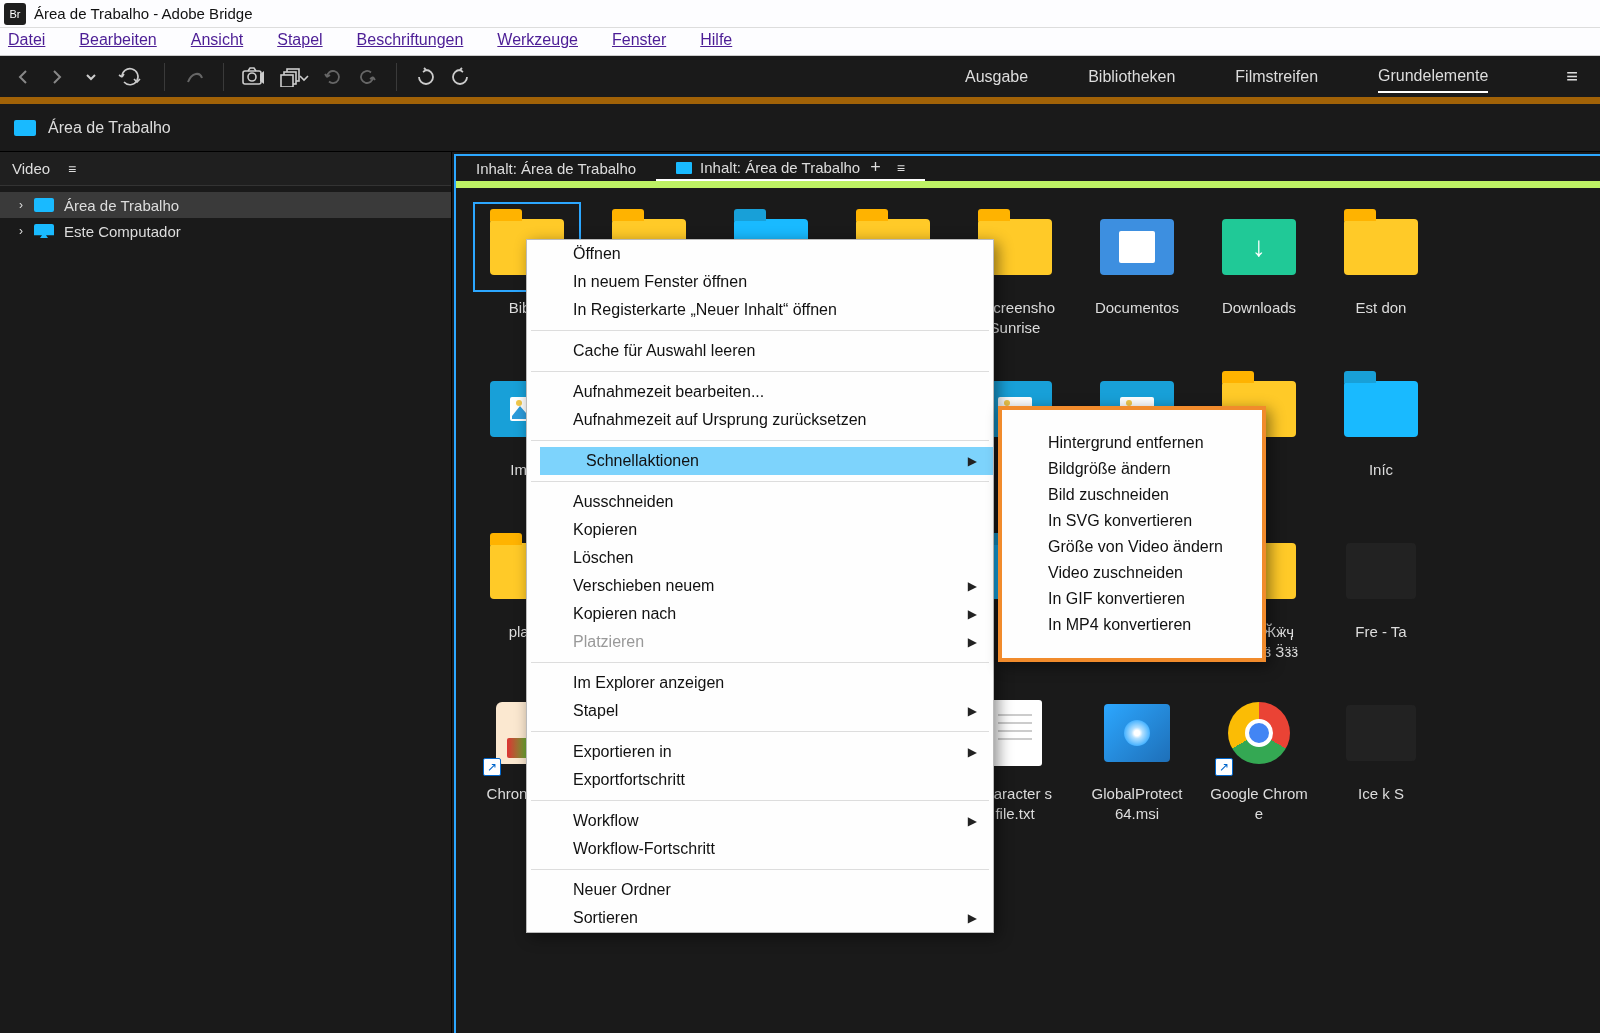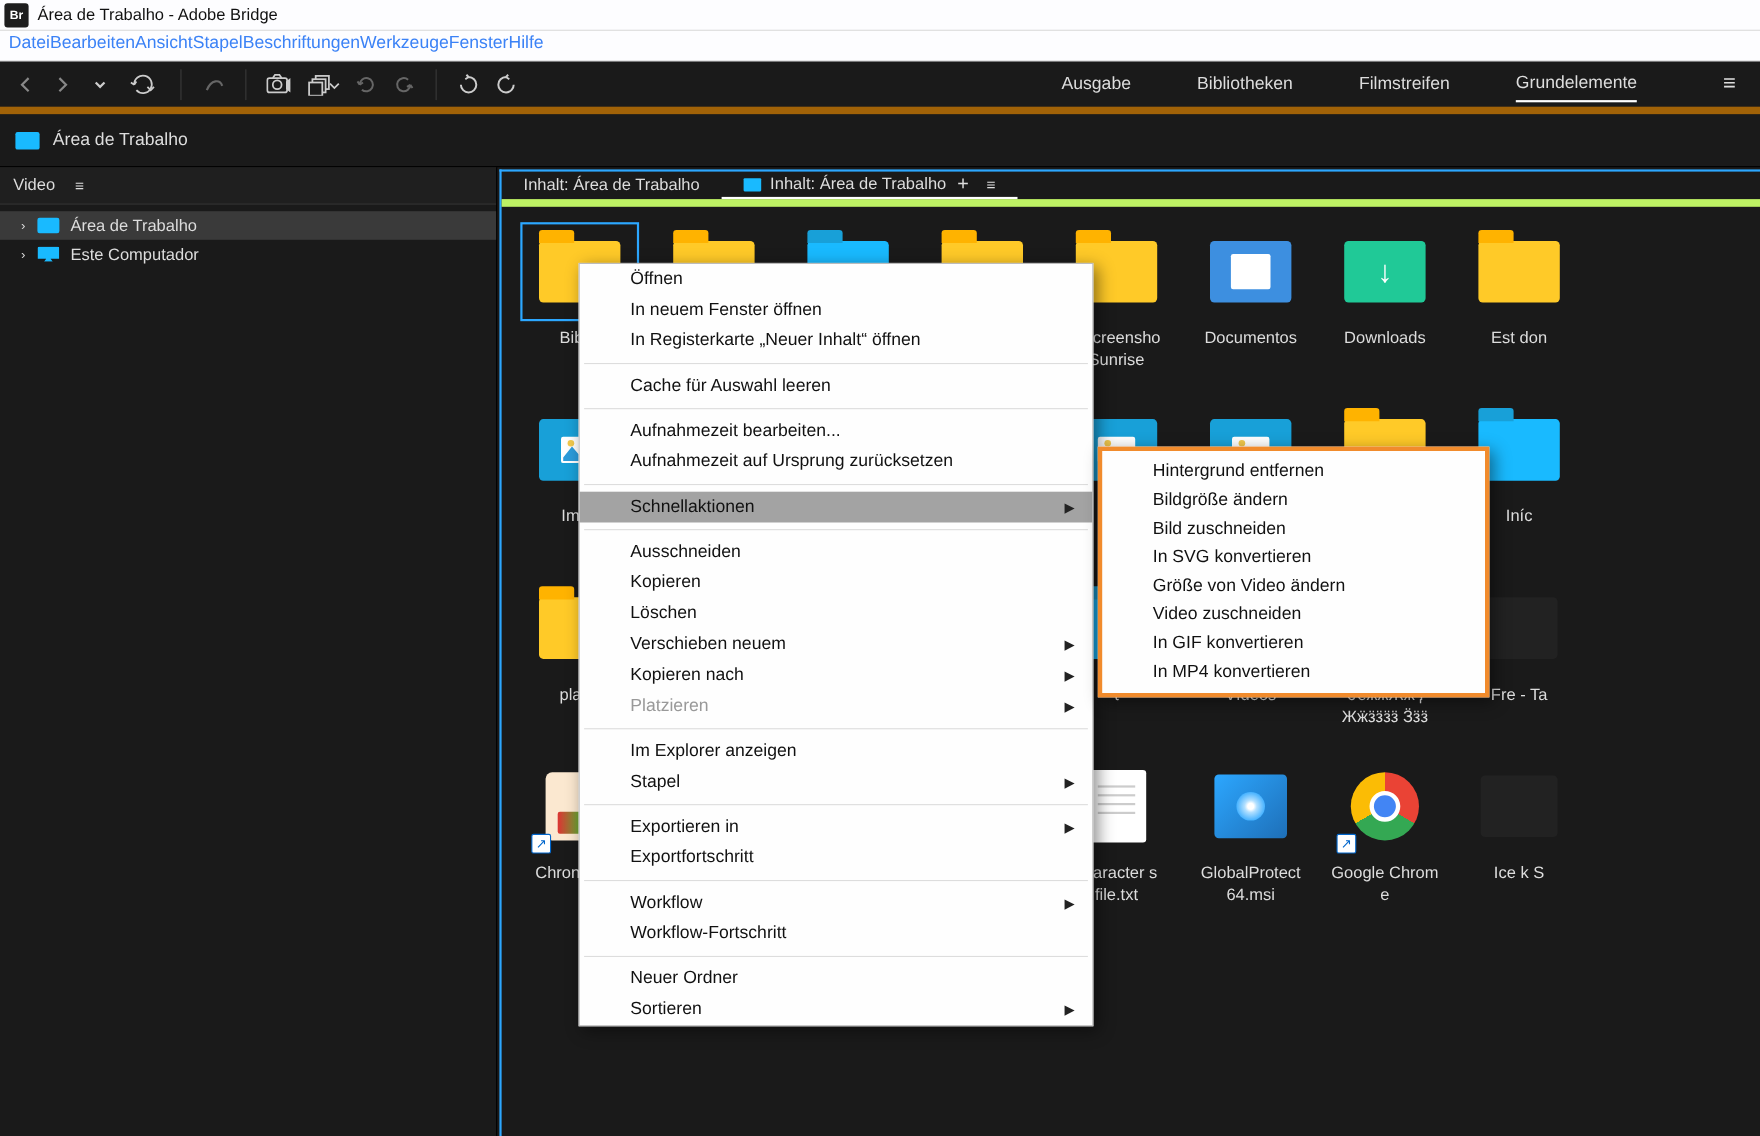--- a/index.html
+++ b/index.html
@@ -1,21 +1,21 @@
 <!DOCTYPE html>
 <html><head>
 <meta charset="utf-8">
 <style>
 * { margin:0; padding:0; box-sizing:border-box; font-family:"Segoe UI",Tahoma,sans-serif; }
 body { width:1600px; height:1033px; background:#1a1a1a; overflow:hidden; position:relative; }
 .titlebar { height:28px; background:#fdfdff; display:flex; align-items:center; padding:0 4px; border-bottom:1px solid #ddd; }
-.br-icon { width:22px; height:22px; background:#1e1e1e; color:#fff; font-size:11px; font-weight:700; display:flex; align-items:center; justify-content:center; border-radius:3px; margin-right:8px; }
+.br-icon { width:22px; height:22px; background:#1e1e1e; color:#fff; font-size:11px; font-weight:400; display:flex; align-items:center; justify-content:center; border-radius:3px; margin-right:8px; }
 .titlebar span { font-size:15px; color:#111; }
 .menubar { height:28px; background:#fdfdff; display:flex; align-items:center; padding:2px 8px 6px 8px; border-bottom:1px solid #ccc; }
-.menubar .mi { font-size:16px; color:#3b82f6; cursor:pointer; }
+.menubar .mi { font-size:16px; color:#4c1d95; margin-right:34px; cursor:pointer;text-decoration:underline; }
 .toolbar { height:48px; background:#1a1a1a; display:flex; align-items:center; border-bottom:7px solid #a16207; }
 .tb-left { display:flex; align-items:center; padding-left:10px; gap:8px; }
 .tb-icon { width:26px; height:26px; color:#bcbcbc; display:flex; align-items:center; justify-content:center; cursor:pointer; }
 .tb-div { width:1px; height:28px; background:#3a3a3a; margin:0 8px; }
 .tb-right { margin-left:auto; display:flex; align-items:center; gap:60px; padding-right:22px; }
 .tb-tab { font-size:16px; color:#ddd; padding:6px 0; cursor:pointer; }
 .tb-tab.active { border-bottom:2px solid #fff; }
 .ws-icon { color:#ddd; font-size:20px; margin-left:18px; cursor:pointer; }
 .pathbar { height:48px; background:#1a1a1a; display:flex; align-items:center; padding-left:14px; border-bottom:1px solid #000; }
 .folder-chip { width:22px; height:16px; background:#19baff; border-radius:2px; margin-right:12px; }
@@ -56,25 +56,25 @@
 .file-msi .disc{width:26px;height:26px;border-radius:50%;background:radial-gradient(circle,#fff 15%,#b3e0ff 30%,#2ca7ff 80%);}
 .chrome { width:62px; height:62px; border-radius:50%; background:conic-gradient(#ea4335 0 120deg,#34a853 120deg 240deg,#fbbc05 240deg 360deg); display:flex; align-items:center; justify-content:center; }
 .chrome .c{width:28px;height:28px;border-radius:50%;background:#4285f4;border:4px solid #fff;}
 .ps-icon{width:62px;height:62px;background:#fbe8d0;border-radius:6px;display:flex;align-items:flex-end;justify-content:center;padding-bottom:6px;}
 .ps-icon .g{width:40px;height:20px;background:linear-gradient(90deg,#d33,#6a3,#36c);border-radius:2px;}
 .shortcut{position:absolute;bottom:-2px;left:6px;width:18px;height:18px;background:#fff;border:1px solid #0066cc;color:#0066cc;font-size:12px;display:flex;align-items:center;justify-content:center;border-radius:2px;}
 
 .ctx { position:absolute; background:#fefefe; border:1px solid #bbb; box-shadow:4px 4px 14px rgba(0,0,0,0.45); z-index:50; font-size:16px; color:#111; }
 .ctx-main { left:526px; top:239px; width:468px; }
 .ctx-row { height:28px; display:flex; align-items:center; padding:0 26px 0 46px; cursor:pointer; position:relative;}
-.ctx-row.hl { background:#a3a3a3; }
+.ctx-row.hl { background:#7dd3fc;margin-left:13px; }
 .ctx-row.dis { color:#999; }
 .ctx-sep { height:1px; background:#ddd; margin:6px 4px; }
 .ctx-arrow { position:absolute; right:16px; font-size:12px; color:#222; }
-.ctx-sub { left:998px; top:406px; width:356px; border:4px solid #f18b2c; padding:6px 0; }
+.ctx-sub { left:998px; top:406px; width:268px; border:4px solid #f18b2c; padding:20px 0; }
 .ctx-sub .ctx-row { height:26px; padding:0 20px 0 46px;}
 svg { display:block; }
 </style>
 </head>
 <body>
 
 <div class="titlebar">
   <div class="br-icon">Br</div>
   <span>Área de Trabalho - Adobe Bridge</span>
 </div>

